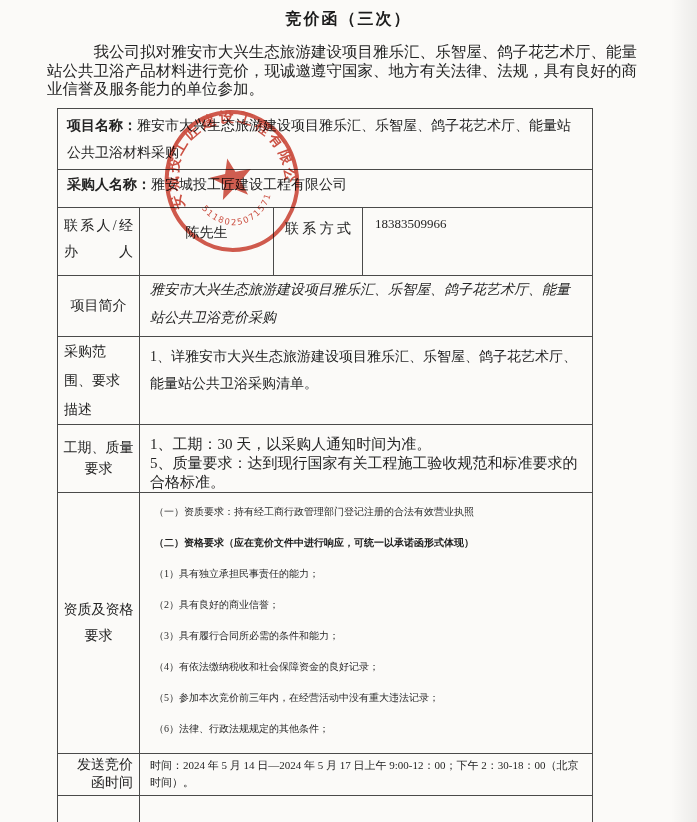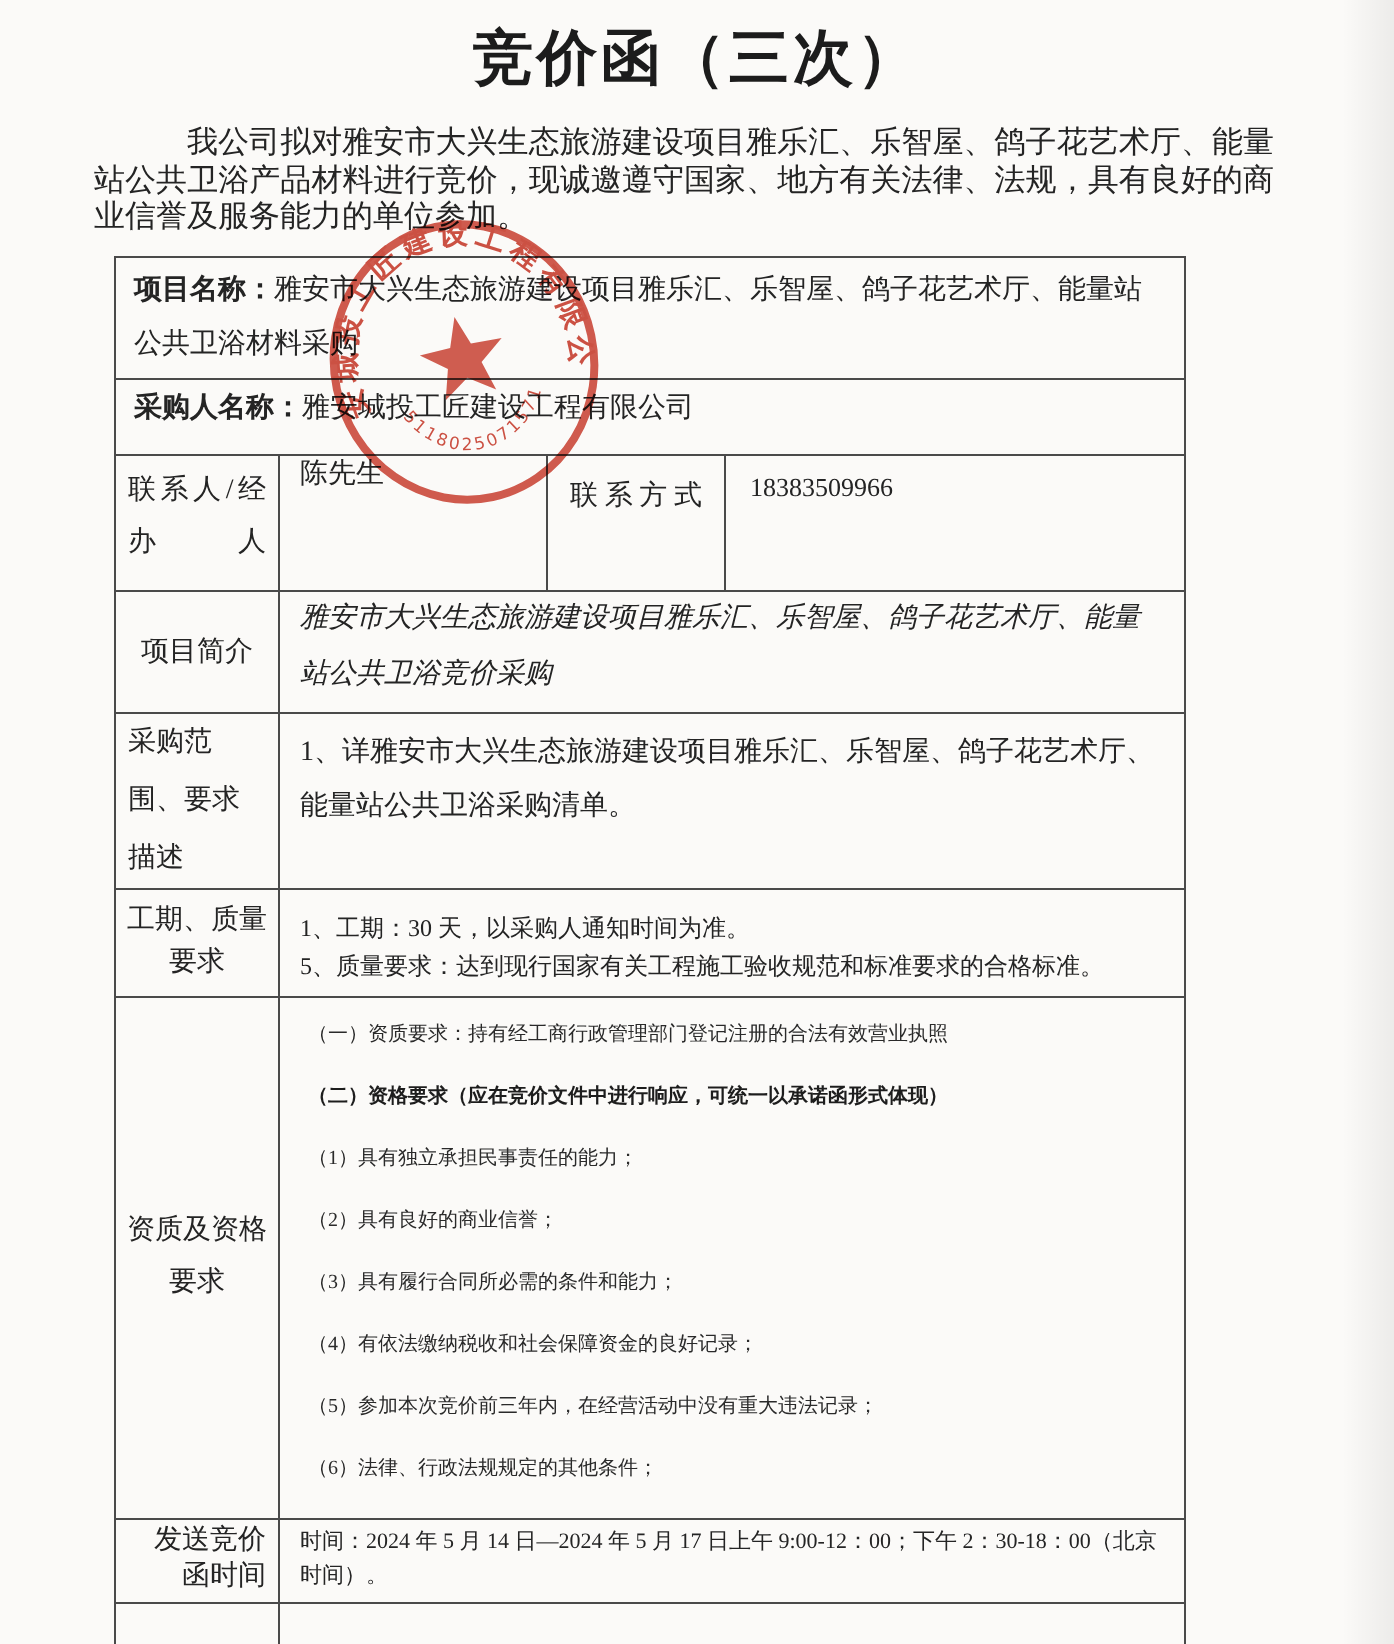--- a/index.html
+++ b/index.html
@@ -14,21 +14,21 @@
     color:#262626;
   }
   .edge-shadow{
     position:absolute;top:0;right:0;width:26px;height:100%;
     background:linear-gradient(to right, rgba(0,0,0,0), rgba(0,0,0,0.06));
     pointer-events:none;
   }
   .doc-title{
     margin:9px 0 0 0;
     text-align:center;
-    font-size:30px;
+    font-size:16px;
     font-weight:bold;
     letter-spacing:2px;
     color:#1c1c1c;
   }
   .intro{
     margin:13px 60px 0 47px;
     font-size:15.5px;
     line-height:18.5px;
     text-indent:3em;
     color:#242424;
@@ -51,32 +51,32 @@
     overflow:hidden;
   }
   th.lbl{font-weight:bold;color:#1b1b1b;}
   
   tr.r1 td{height:50px;padding:3px 9px;line-height:27px;}
   tr.r1 b{font-weight:bold;}
   
   tr.r2 td{height:29px;padding:4px 9px;line-height:22px;}
   
   tr.r3 th.lbl{height:51px;padding:5px 6px;line-height:26px;text-align:justify;text-align-last:justify;}
-  tr.r3 td.name{padding:0 10px;}
+  tr.r3 td.name{padding:16px 10px;text-align:center;}
   tr.r3 th.method{padding:8px 11px;text-align:left;}
   tr.r3 td.phone{padding:8px 12px;font-size:13px;}
   
   tr.r4 th.lbl{height:60px;vertical-align:middle;text-align:center;}
   tr.r4 td{padding:0 10px;line-height:28px;font-style:italic;}
   
   tr.r5 th.lbl{height:53px;vertical-align:middle;padding:0 6px;line-height:29px;text-align:left;}
   tr.r5 td{padding:6px 10px;line-height:27px;}
   
   tr.r6 th.lbl{height:53px;vertical-align:middle;text-align:center;line-height:21px;}
-  tr.r6 td{padding:10px 10px 0;line-height:19px;font-size:12px;}
+  tr.r6 td{padding:10px 10px 0;line-height:19px;font-size:15px;}
   
   tr.r7 th.lbl{height:260px;vertical-align:middle;text-align:center;line-height:26px;}
   tr.r7 td{padding:12px 12px 0 14px;}
   .q-item{margin:0 0 17px 0;font-size:10px;line-height:14px;color:#2a2a2a;}
   .q-item.bold{font-weight:bold;color:#1d1d1d;}
   
   tr.r8 th.lbl{height:36px;padding:2px 6px;line-height:18px;text-align:right;}
   tr.r8 td{padding:3px 10px;line-height:17.5px;font-size:11px;}
   
   tr.r9 th.lbl{height:88px;vertical-align:middle;text-align:center;}

